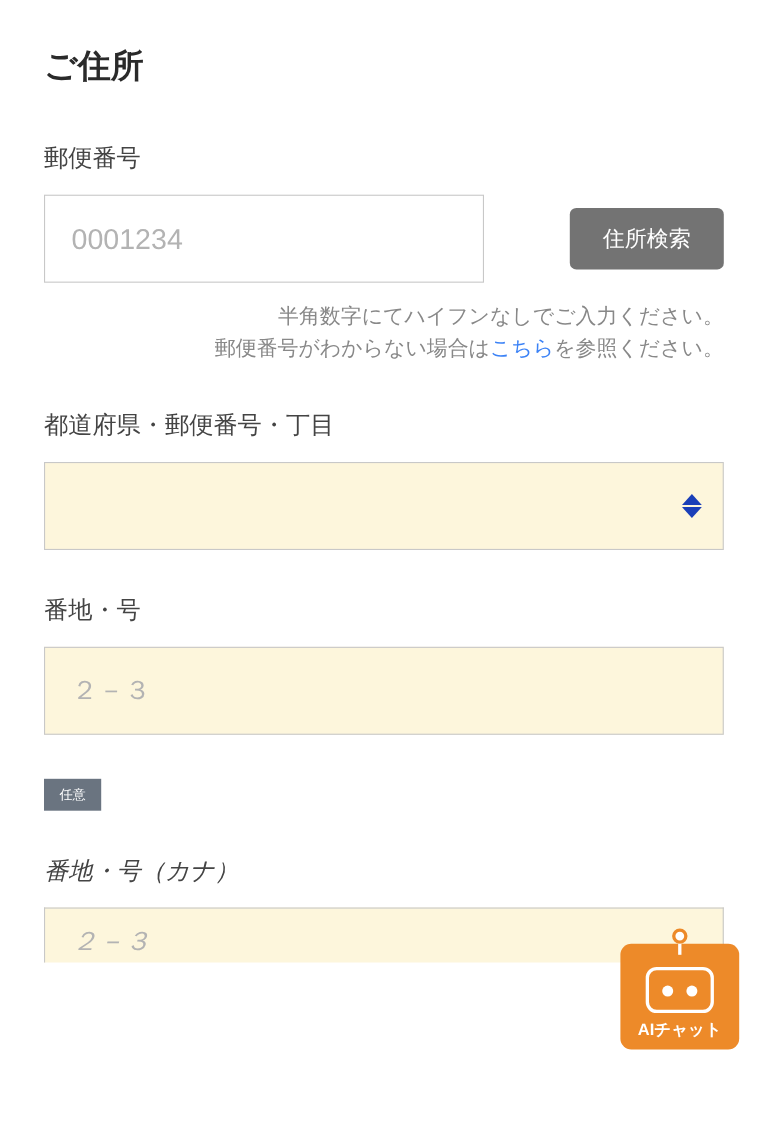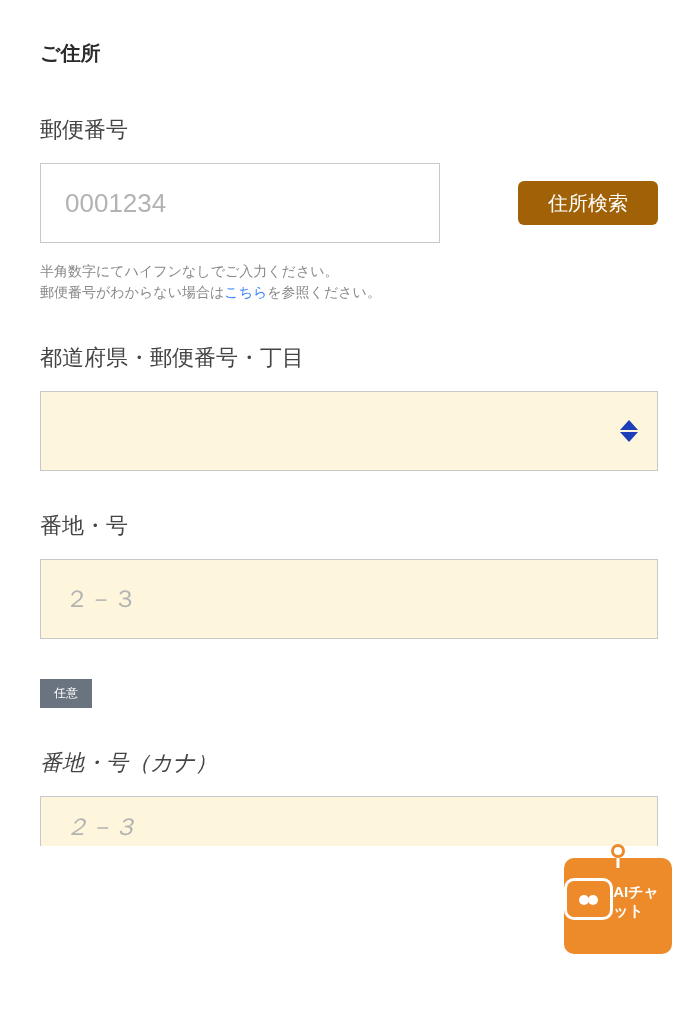--- a/index.html
+++ b/index.html
@@ -11,21 +11,21 @@
       font-family: -apple-system, BlinkMacSystemFont, "Hiragino Sans", "Hiragino Kaku Gothic ProN", Meiryo, sans-serif;
       background: #ffffff;
       width: 698px;
       height: 1024px;
       padding: 40px 40px 0 40px;
       color: #333;
       position: relative;
       overflow: hidden;
     }
     .section-title {
-      font-size: 20px;
+      font-size: 30px;
       font-weight: bold;
       color: #2a2a2a;
       margin-bottom: 48px;
     }
     .field-group {
       margin-bottom: 40px;
     }
     .field-label {
       font-size: 22px;
       color: #444;
@@ -57,33 +57,34 @@
       color: #333;
     }
     .input-postal::placeholder {
       color: #b3b3b3;
     }
     .spacer {
       flex: 1;
     }
     .btn-search {
       flex: 0 0 140px;
-      height: 44px;
+      height: 56px;
       align-self: center;
-      background: #a16207;
+      background: #737373;
       border: none;
       border-radius: 6px;
       color: #fff;
       font-size: 20px;
       cursor: pointer;
     }
     .help-text {
-      font-size: 14px;
+      font-size: 19px;
       color: #888;
       line-height: 1.5;
+      text-align: right;
     }
     .help-link {
       color: #3b82f6;
       text-decoration: none;
       cursor: pointer;
     }
     .select-wrap {
       position: relative;
       width: 100%;
     }
@@ -137,21 +138,21 @@
     }
     .chat-widget {
       position: absolute;
       right: 26px;
       bottom: 70px;
       width: 108px;
       height: 96px;
       background: #ed8a29;
       border-radius: 10px;
       display: flex;
-      flex-direction: row;
+      flex-direction: column;
       align-items: center;
       justify-content: flex-end;
       padding-bottom: 8px;
       cursor: pointer;
       margin-left: 43px;
     }
     .chat-antenna {
       position: absolute;
       top: -14px;
       left: 50%;

